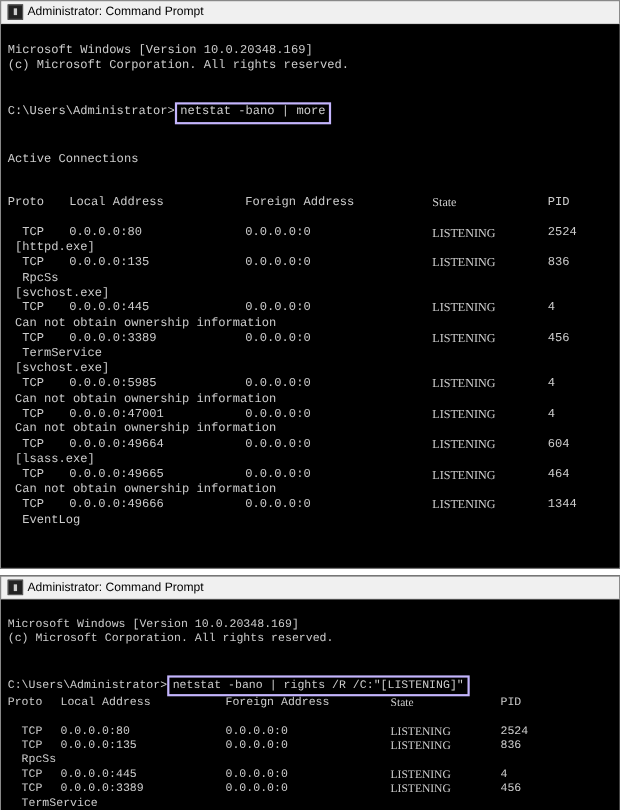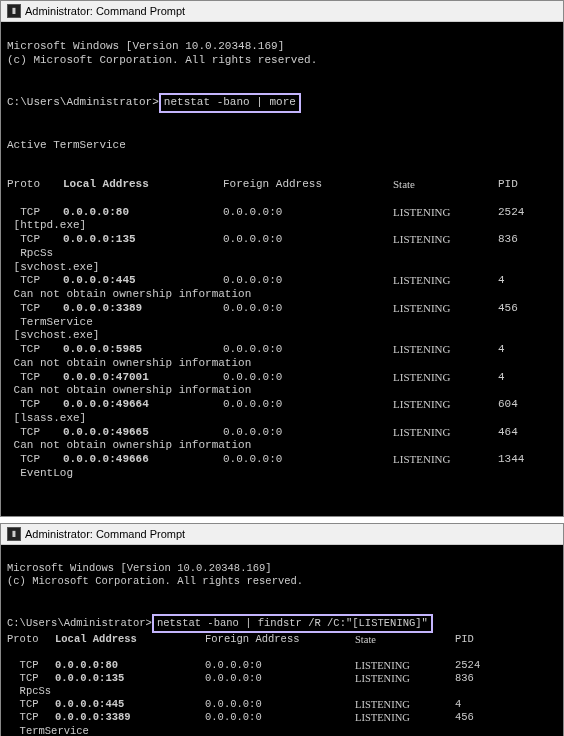--- a/index.html
+++ b/index.html
@@ -45,21 +45,21 @@
     white-space: pre;
     overflow: hidden;
   }
   .highlight-box {
     border: 2px solid #c4b5fd;
     padding: 1px 3px;
     display: inline-block;
   }
   .row { display: flex; }
   .col-proto  { width: 56px;  }
-  .col-local  { width: 160px; font-weight: bold; }
+  .col-local  { width: 160px; }
   .col-foreign{ width: 170px; font-family: Liberation Mono, monospace; }
   .col-state  { width: 105px; font-family: Liberation Serif, serif;  }
   .col-pid    { }
   .row.small .col-proto  { width: 48px;  }
   .row.small .col-local  { width: 150px; }
   .row.small .col-foreign{ width: 150px; }
   .row.small .col-state  { width: 100px;  }
   .blank { height: 12px; }
   .term2 { font-size: 10.5px; }
 </style>
@@ -70,33 +70,33 @@
   <div class="titlebar">
     <span class="cmd-icon">▮</span>
     <span>Administrator: Command Prompt</span>
   </div>
   <div class="term">
 <span>Microsoft Windows [Version 10.0.20348.169]</span>
 <span>(c) Microsoft Corporation. All rights reserved.</span>
 <div class="blank"></div>
 <span>C:\Users\Administrator&gt;</span><span class="highlight-box"><span>netstat -bano | more</span></span>
 <div class="blank"></div>
-<span>Active TermService</span>
+<span>Active Connections</span>
 <div class="blank"></div>
 <div class="row"><span class="col-proto">Proto</span><span class="col-local">Local Address</span><span class="col-foreign">Foreign Address</span><span class="col-state">State</span><span class="col-pid">PID</span></div>
 <div id="w1-lines"><div class="row "><span class="col-proto">  TCP</span><span class="col-local">0.0.0.0:80</span><span class="col-foreign">0.0.0.0:0</span><span class="col-state">LISTENING</span><span class="col-pid">2524</span></div><div> [httpd.exe]</div><div class="row "><span class="col-proto">  TCP</span><span class="col-local">0.0.0.0:135</span><span class="col-foreign">0.0.0.0:0</span><span class="col-state">LISTENING</span><span class="col-pid">836</span></div><div>  RpcSs</div><div> [svchost.exe]</div><div class="row "><span class="col-proto">  TCP</span><span class="col-local">0.0.0.0:445</span><span class="col-foreign">0.0.0.0:0</span><span class="col-state">LISTENING</span><span class="col-pid">4</span></div><div> Can not obtain ownership information</div><div class="row "><span class="col-proto">  TCP</span><span class="col-local">0.0.0.0:3389</span><span class="col-foreign">0.0.0.0:0</span><span class="col-state">LISTENING</span><span class="col-pid">456</span></div><div>  TermService</div><div> [svchost.exe]</div><div class="row "><span class="col-proto">  TCP</span><span class="col-local">0.0.0.0:5985</span><span class="col-foreign">0.0.0.0:0</span><span class="col-state">LISTENING</span><span class="col-pid">4</span></div><div> Can not obtain ownership information</div><div class="row "><span class="col-proto">  TCP</span><span class="col-local">0.0.0.0:47001</span><span class="col-foreign">0.0.0.0:0</span><span class="col-state">LISTENING</span><span class="col-pid">4</span></div><div> Can not obtain ownership information</div><div class="row "><span class="col-proto">  TCP</span><span class="col-local">0.0.0.0:49664</span><span class="col-foreign">0.0.0.0:0</span><span class="col-state">LISTENING</span><span class="col-pid">604</span></div><div> [lsass.exe]</div><div class="row "><span class="col-proto">  TCP</span><span class="col-local">0.0.0.0:49665</span><span class="col-foreign">0.0.0.0:0</span><span class="col-state">LISTENING</span><span class="col-pid">464</span></div><div> Can not obtain ownership information</div><div class="row "><span class="col-proto">  TCP</span><span class="col-local">0.0.0.0:49666</span><span class="col-foreign">0.0.0.0:0</span><span class="col-state">LISTENING</span><span class="col-pid">1344</span></div><div>  EventLog</div></div>
   </div>
 </div>
 
 <div class="window">
   <div class="titlebar">
     <span class="cmd-icon">▮</span>
     <span>Administrator: Command Prompt</span>
   </div>
   <div class="term term2">
 <span>Microsoft Windows [Version 10.0.20348.169]</span>
 <span>(c) Microsoft Corporation. All rights reserved.</span>
 <div class="blank"></div>
-<span>C:\Users\Administrator&gt;</span><span class="highlight-box"><span>netstat -bano | findstr /R /C:"[LISTENING]"</span></span>
+<span>C:\Users\Administrator&gt;</span><span class="highlight-box"><span>netstat -bano | rights /R /C:"[LISTENING]"</span></span>
 <div class="row small"><span class="col-proto">Proto</span><span class="col-local">Local Address</span><span class="col-foreign">Foreign Address</span><span class="col-state">State</span><span class="col-pid">PID</span></div>
 <div id="w2-lines"><div class="row small"><span class="col-proto">  TCP</span><span class="col-local">0.0.0.0:80</span><span class="col-foreign">0.0.0.0:0</span><span class="col-state">LISTENING</span><span class="col-pid">2524</span></div><div class="row small"><span class="col-proto">  TCP</span><span class="col-local">0.0.0.0:135</span><span class="col-foreign">0.0.0.0:0</span><span class="col-state">LISTENING</span><span class="col-pid">836</span></div><div>  RpcSs</div><div class="row small"><span class="col-proto">  TCP</span><span class="col-local">0.0.0.0:445</span><span class="col-foreign">0.0.0.0:0</span><span class="col-state">LISTENING</span><span class="col-pid">4</span></div><div class="row small"><span class="col-proto">  TCP</span><span class="col-local">0.0.0.0:3389</span><span class="col-foreign">0.0.0.0:0</span><span class="col-state">LISTENING</span><span class="col-pid">456</span></div><div>  TermService</div></div>
   </div>
 </div>
 
 </body></html>

